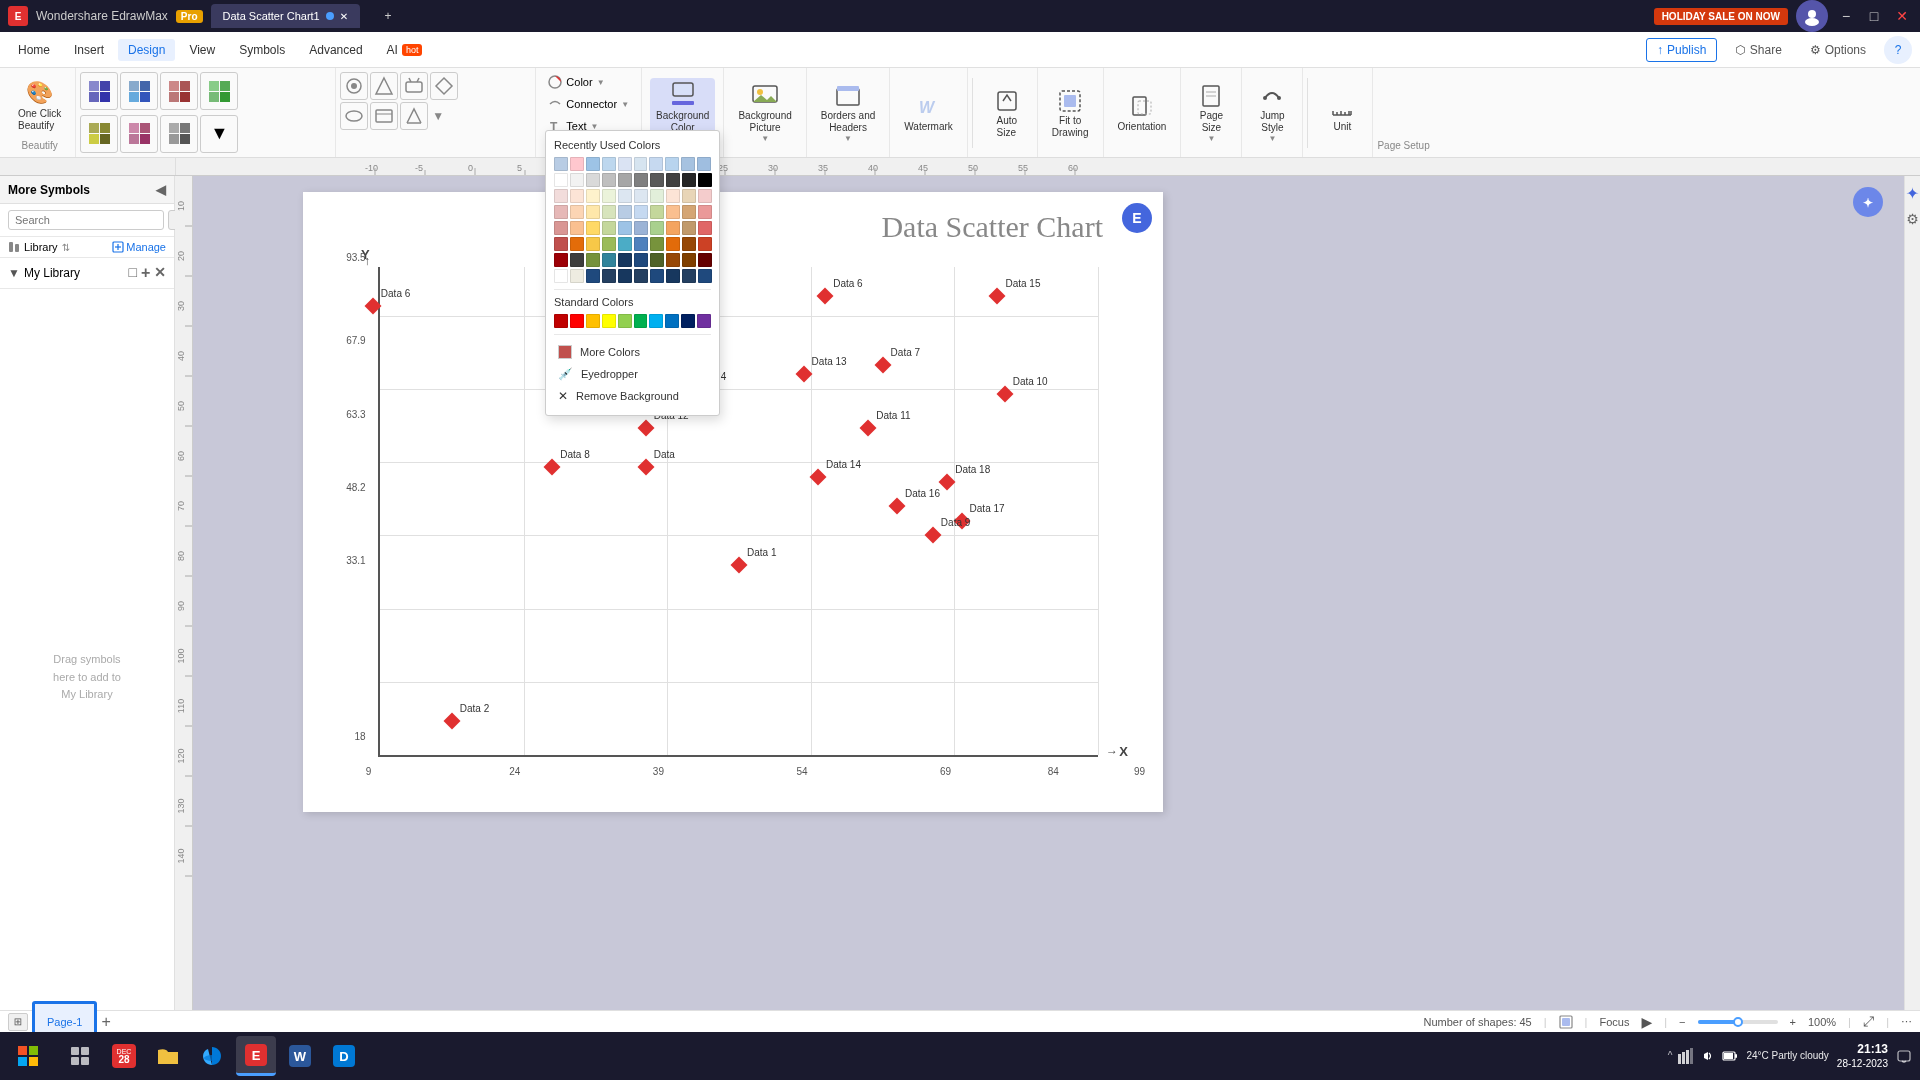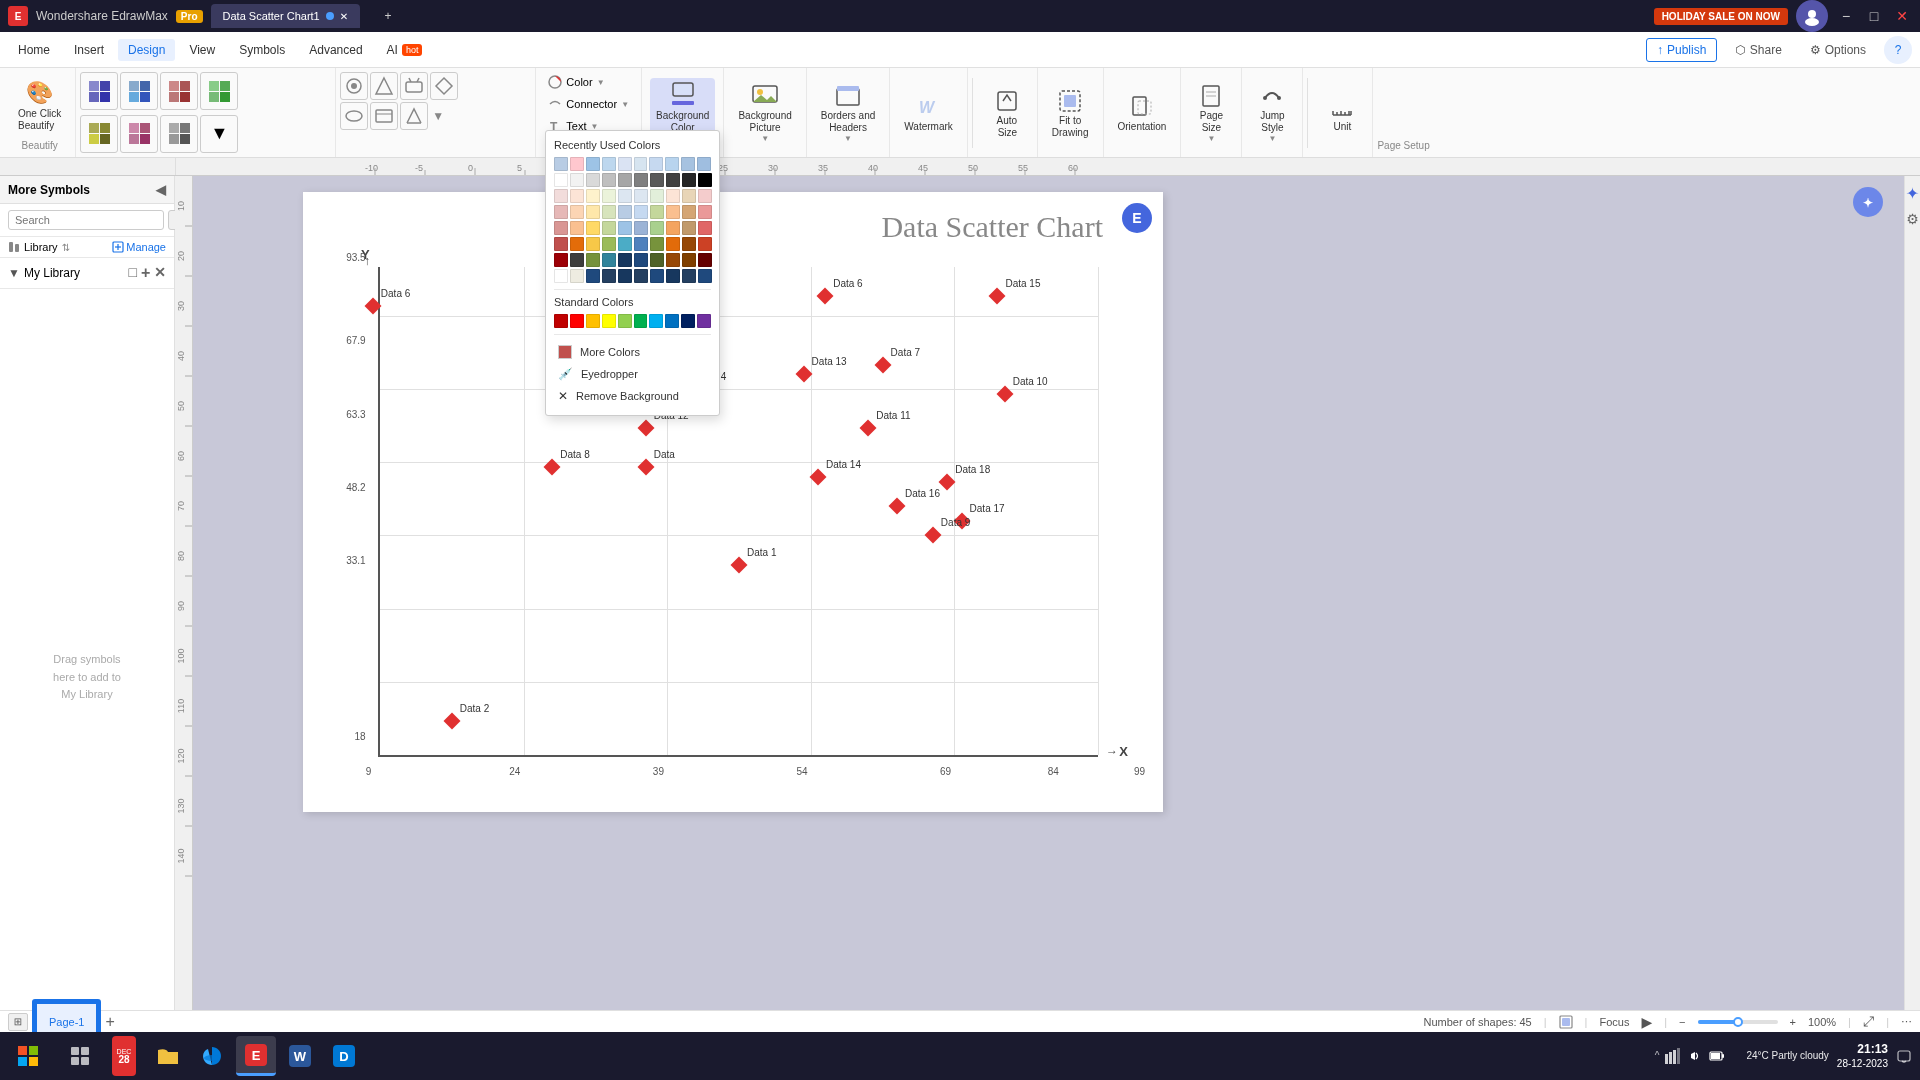--- a/index.html
+++ b/index.html
@@ -249,21 +249,21 @@
       border-top: 1px solid #e0e0e0;
       display: flex;
       align-items: center;
       padding: 0 8px;
       gap: 8px;
       font-size: 11px;
       color: #555;
     }
     #statusbar .page-tab {
       background: #fff;
-      border: 5px solid #a21caf;
+      border: 3px solid #a21caf;
       border-radius: 3px;
       padding: 12px 12px;
       cursor: pointer;
       font-size: 11px;
     }
     #statusbar .page-tab.active { background: #e8f0fe; color: #1a73e8; border-color: #1a73e8; }
     #statusbar .add-page { cursor: pointer; font-size: 16px; color: #666; }
 
     
     #taskbar {
@@ -612,21 +612,21 @@
 
   <div class="ribbon-group" style="min-width:50px;">
     <div class="group-content">
       <div class="ribbon-btn">
         <div style="width:28px;height:28px;display:flex;align-items:center;justify-content:center;">
           <svg width="24" height="24" viewBox="0 0 24 24">
               <rect x="3" y="3" width="18" height="18" rx="2" fill="none" stroke="#555" stroke-width="1.5"></rect>
               <path d="M8 12 L12 6 L16 12" fill="none" stroke="#555" stroke-width="1.5"></path>
             </svg>
         </div>
-        <div class="label" style="white-space:pre-line;text-align:right;">Auto
+        <div class="label" style="white-space:pre-line;text-align:left;">Auto
 Size</div>
       </div>
     </div>
   </div>
 
   <div class="ribbon-group" style="min-width:60px;">
     <div class="group-content">
       <div class="ribbon-btn">
         <div style="width:28px;height:28px;display:flex;align-items:center;justify-content:center;">
           <svg width="24" height="24" viewBox="0 0 24 24">
@@ -1226,21 +1226,21 @@
   <div class="taskbar-apps">
     <div class="tb-app">
       <svg width="20" height="20" viewBox="0 0 20 20">
           <rect x="1" y="1" width="8" height="8" rx="1" fill="white" opacity="0.7"></rect>
           <rect x="11" y="1" width="8" height="8" rx="1" fill="white" opacity="0.7"></rect>
           <rect x="1" y="11" width="8" height="8" rx="1" fill="white" opacity="0.7"></rect>
           <rect x="11" y="11" width="8" height="8" rx="1" fill="white" opacity="0.7"></rect>
         </svg>
     </div>
     <div class="tb-app" style="position:relative;">
-      <div style="width:24px;height:40px;background:#e03030;border-radius:4px;display:flex;flex-direction:column;align-items:center;justify-content:center;">
+      <div style="width:24px;height:24px;background:#e03030;border-radius:4px;display:flex;flex-direction:column;align-items:center;justify-content:center;">
         <div style="font-size:7px;color:white;line-height:1;">DEC</div>
         <div style="font-size:10px;color:white;font-weight:bold;line-height:1;">28</div>
       </div>
     </div>
     <div class="tb-app">
       <svg width="24" height="20" viewBox="0 0 24 20">
           <path d="M2 4 Q10 2 12 6 L22 6 L22 18 L2 18 Z" fill="#f0c040"></path>
           <rect x="2" y="6" width="20" height="12" rx="1" fill="#f0c040"></rect>
         </svg>
     </div>
@@ -1283,21 +1283,21 @@
       <svg width="16" height="16" viewBox="0 0 16 16">
           <path d="M4 6 L8 4 L8 12 L4 10 Z" fill="white"></path>
           <path d="M9 5 Q12 8 9 11" fill="none" stroke="white" stroke-width="1.2"></path>
         </svg>
       <svg width="16" height="16" viewBox="0 0 16 16">
           <rect x="1" y="4" width="12" height="8" rx="1" fill="none" stroke="white" stroke-width="1.2"></rect>
           <rect x="2" y="5" width="9" height="6" fill="white"></rect>
           <rect x="13" y="6" width="2" height="4" rx="1" fill="white"></rect>
         </svg>
     </div>
-    <div style="font-size:10px;color:rgba(255,255,255,0.9);white-space:nowrap;margin-left:13px;">24°C  Partly cloudy</div>
+    <div style="font-size:10px;color:rgba(255,255,255,0.9);white-space:nowrap;">24°C  Partly cloudy</div>
     <div class="time-block">
       <div style="font-size:12px;font-weight:600;">21:13</div>
       <div style="font-size:10px;">28-12-2023</div>
     </div>
     <svg width="16" height="16" viewBox="0 0 16 16">
         <rect x="2" y="3" width="12" height="10" rx="2" fill="none" stroke="rgba(255,255,255,0.7)" stroke-width="1.2"></rect>
         <path d="M6 13 Q8 15 10 13" fill="none" stroke="rgba(255,255,255,0.7)" stroke-width="1.2"></path>
       </svg>
   </div>
 </div>

